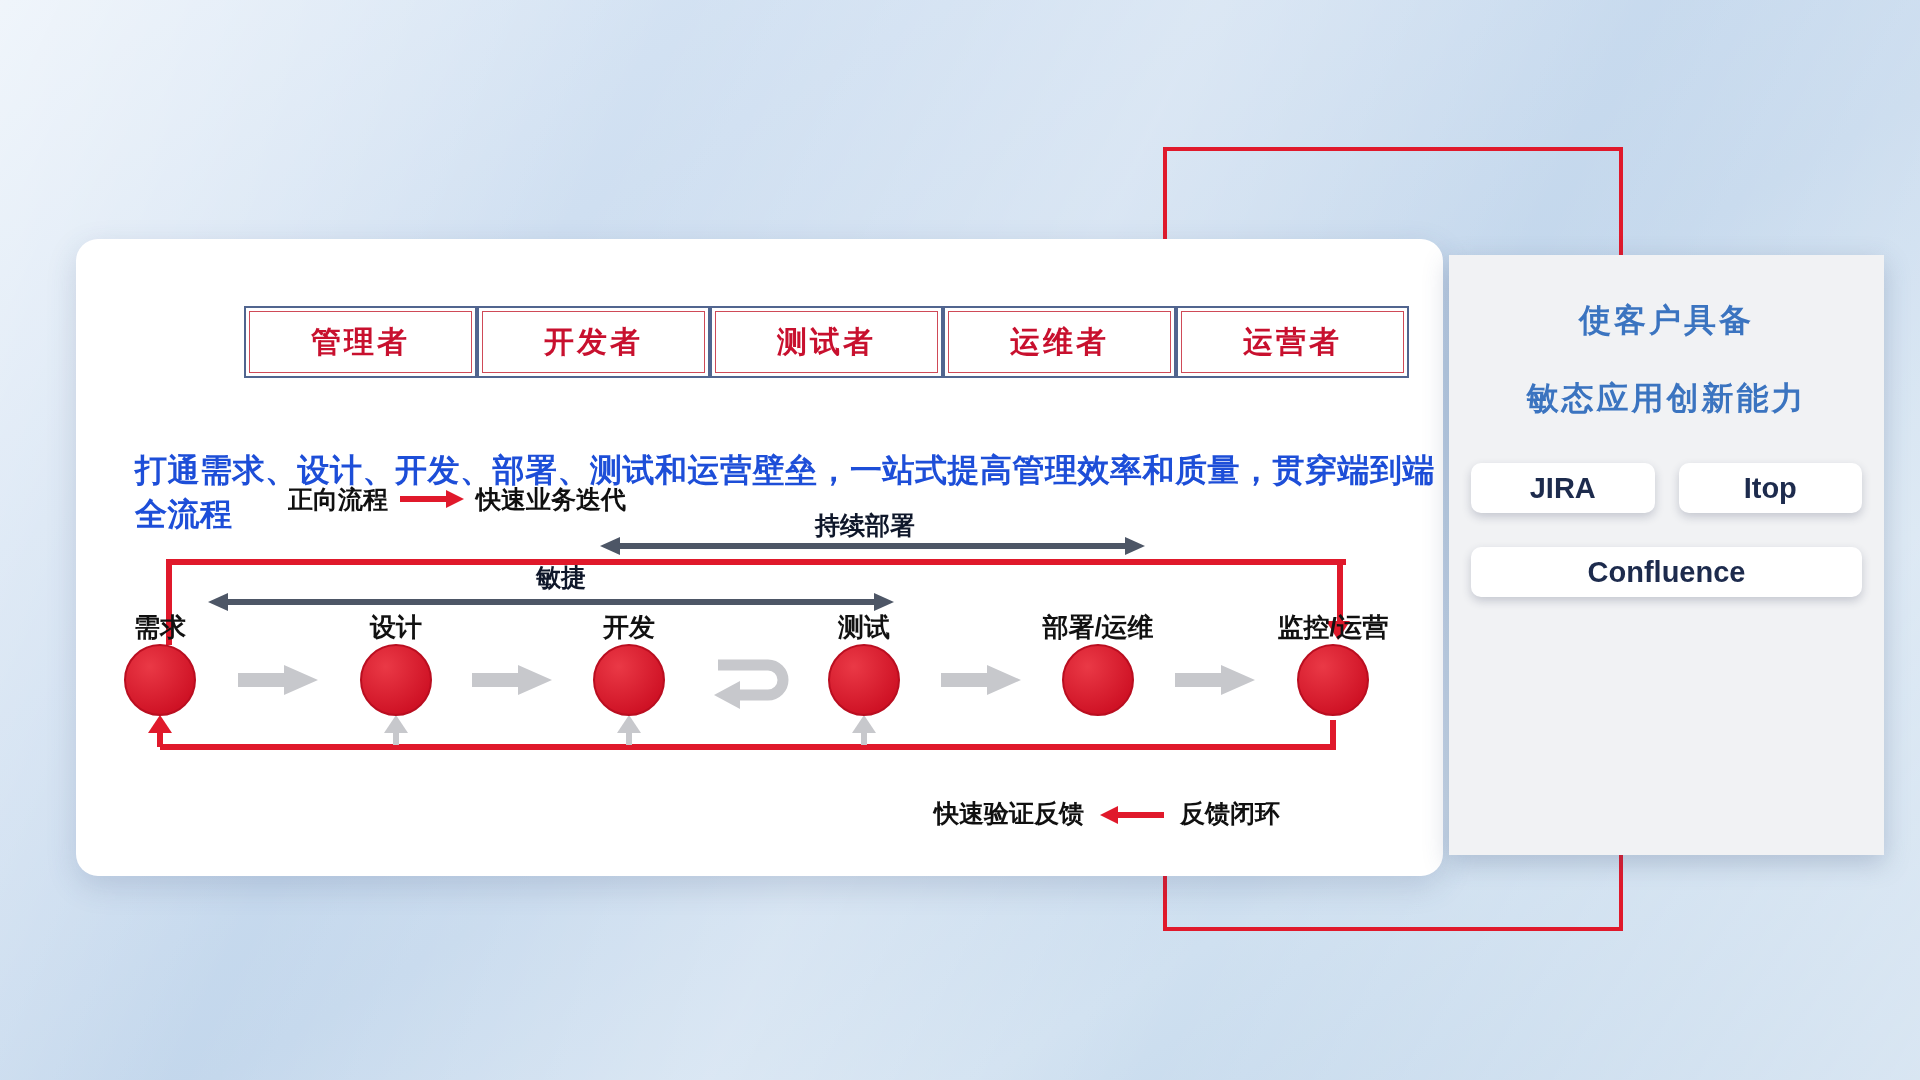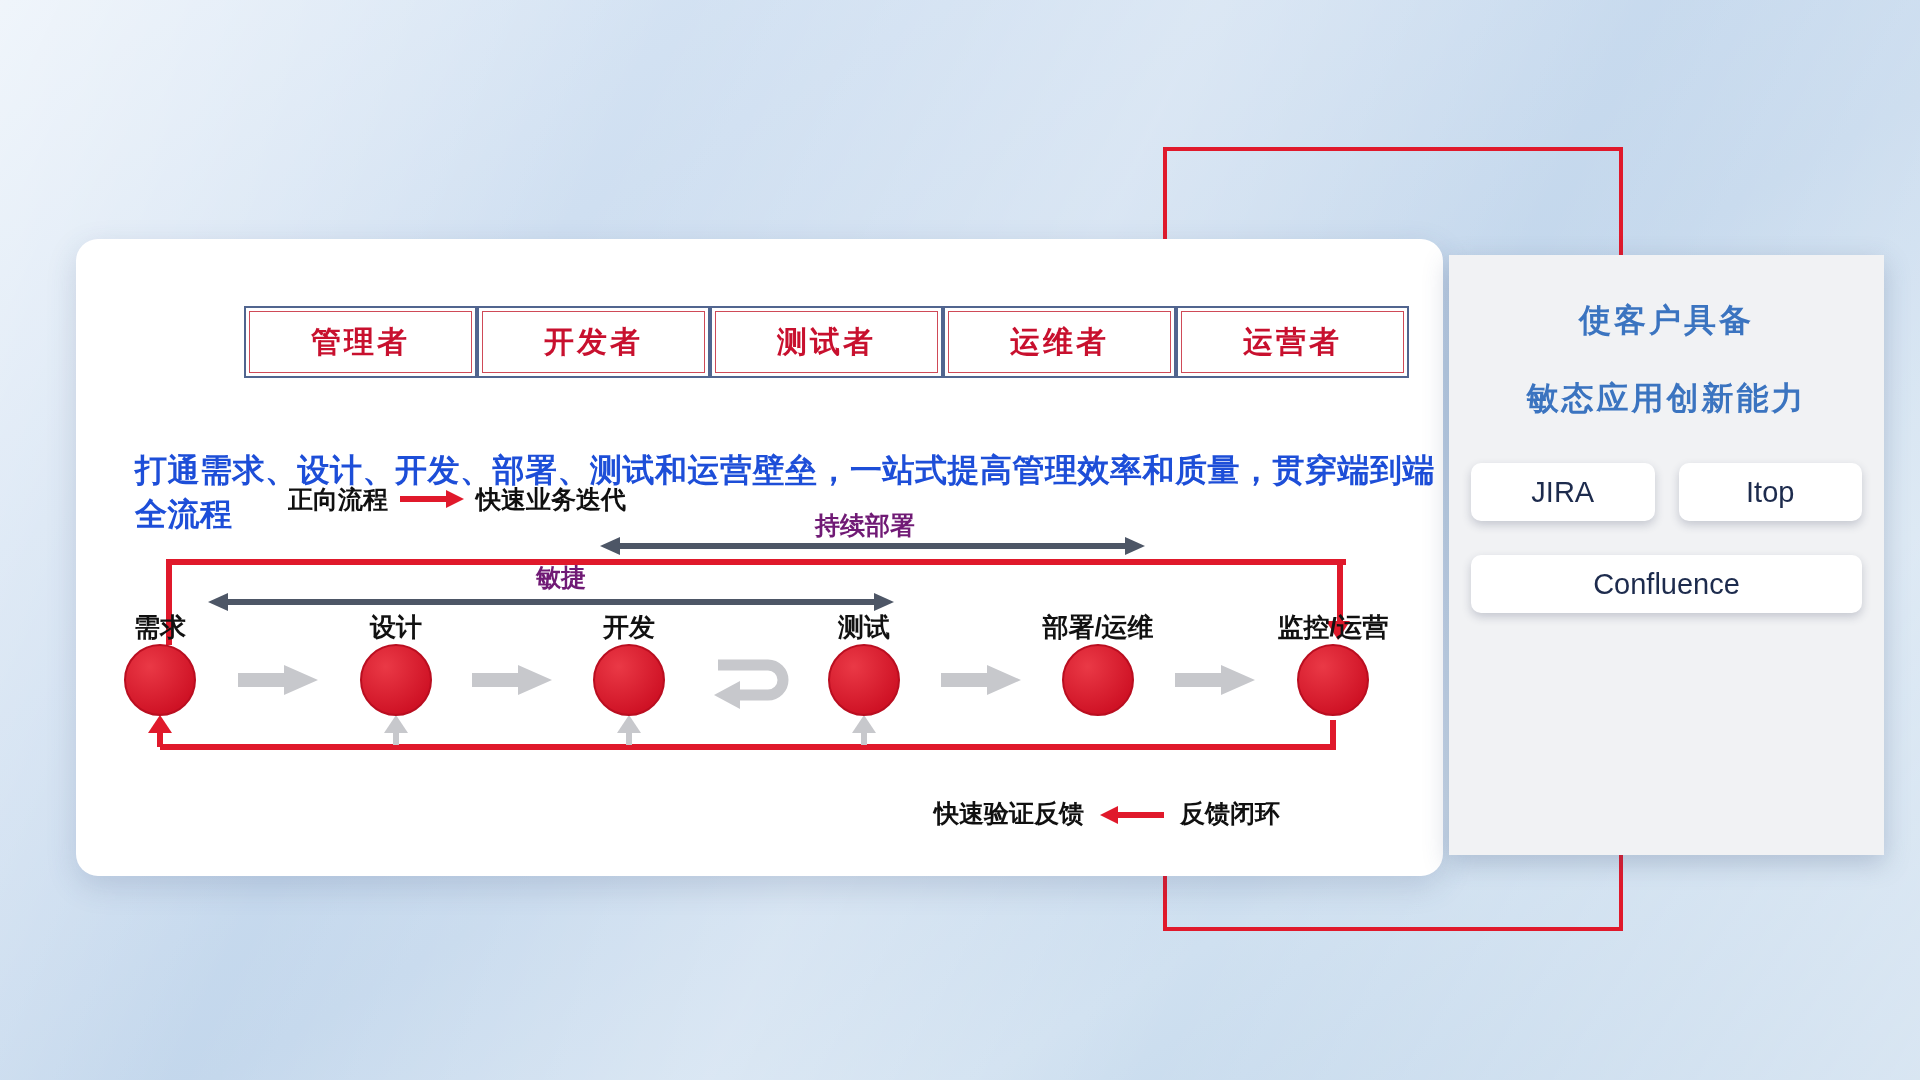--- a/index.html
+++ b/index.html
@@ -19,21 +19,21 @@
   .role-box::after{content:"";position:absolute;inset:3px;border:1px solid #cf4a57;pointer-events:none;}
   .role-label{font-size:30px;font-weight:bold;color:#c8102e;letter-spacing:3px;}
 
   .description{position:absolute;left:59px;top:178px;font-size:32px;font-weight:bold;color:#1d4ed8;letter-spacing:.5px;margin-top:32px;}
 
   .legend-forward{position:absolute;left:212px;top:244px;display:flex;align-items:center;gap:12px;
       font-size:25px;font-weight:bold;color:#101010;}
   .legend-feedback{position:absolute;left:858px;top:558px;display:flex;align-items:flex-end;gap:16px;
       font-size:25px;font-weight:bold;color:#101010;}
 
-  .span-label{position:absolute;text-align:center;font-size:25px;font-weight:bold;color:#701a75;}
+  .span-label{position:absolute;text-align:center;font-size:25px;font-weight:bold;color:#0f172a;}
   .cd-label{left:704px;top:270px;width:170px;}
   .agile-label{left:435px;top:322px;width:100px;}
   .cd-arrow{position:absolute;left:524px;top:296px;line-height:0;}
   .agile-arrow{position:absolute;left:132px;top:352px;line-height:0;}
 
   .red-seg{position:absolute;background:#e0192b;}
   .fw-h{left:90px;top:320px;width:1180px;height:6px;}
   .fw-lv{left:90px;top:320px;width:6px;height:86px;}
   .fw-rv{left:1261px;top:320px;width:6px;height:62px;}
   .fb-h{left:84px;top:505px;width:1176px;height:6px;}
@@ -51,22 +51,22 @@
   .stage-circle{width:72px;height:72px;border-radius:50%;margin:0 auto;box-sizing:border-box;
       background:radial-gradient(circle at 35% 30%, #ea3946, #cf1225 75%);border:2px solid #ba0e20;}
 
   .flow-arrow{position:absolute;top:425px;line-height:0;}
   .loop-icon{position:absolute;left:630px;top:412px;line-height:0;}
 
   .side-panel{position:absolute;left:1449px;top:255px;width:435px;height:600px;background:#f1f2f4;
       box-shadow:0 8px 24px rgba(60,80,120,.25);z-index:2;}
   .side-title{padding-top:26px;text-align:center;color:#3b74c0;font-weight:bold;font-size:32px;line-height:78px;letter-spacing:3px;}
   .tools{margin:26px 22px 0;display:grid;grid-template-columns:1fr 1fr;column-gap:24px;row-gap:34px;}
-  .tool-btn{height:58px;background:#fff;border-radius:10px;box-shadow:0 4px 10px rgba(40,50,80,.22);
-      display:flex;align-items:center;justify-content:center;font-size:29px;font-weight:normal;color:#1d2b4d;}
+  .tool-btn{height:50px;background:#fff;border-radius:10px;box-shadow:0 4px 10px rgba(40,50,80,.22);
+      display:flex;align-items:center;justify-content:center;font-size:29px;font-weight:bold;color:#1d2b4d;}
   .tool-wide{grid-column:1 / -1;}
 </style>
 </head>
 <body>
 
 <div class="bg">
 
   <div class="red-frame"></div>
 
   <div class="main-panel">

